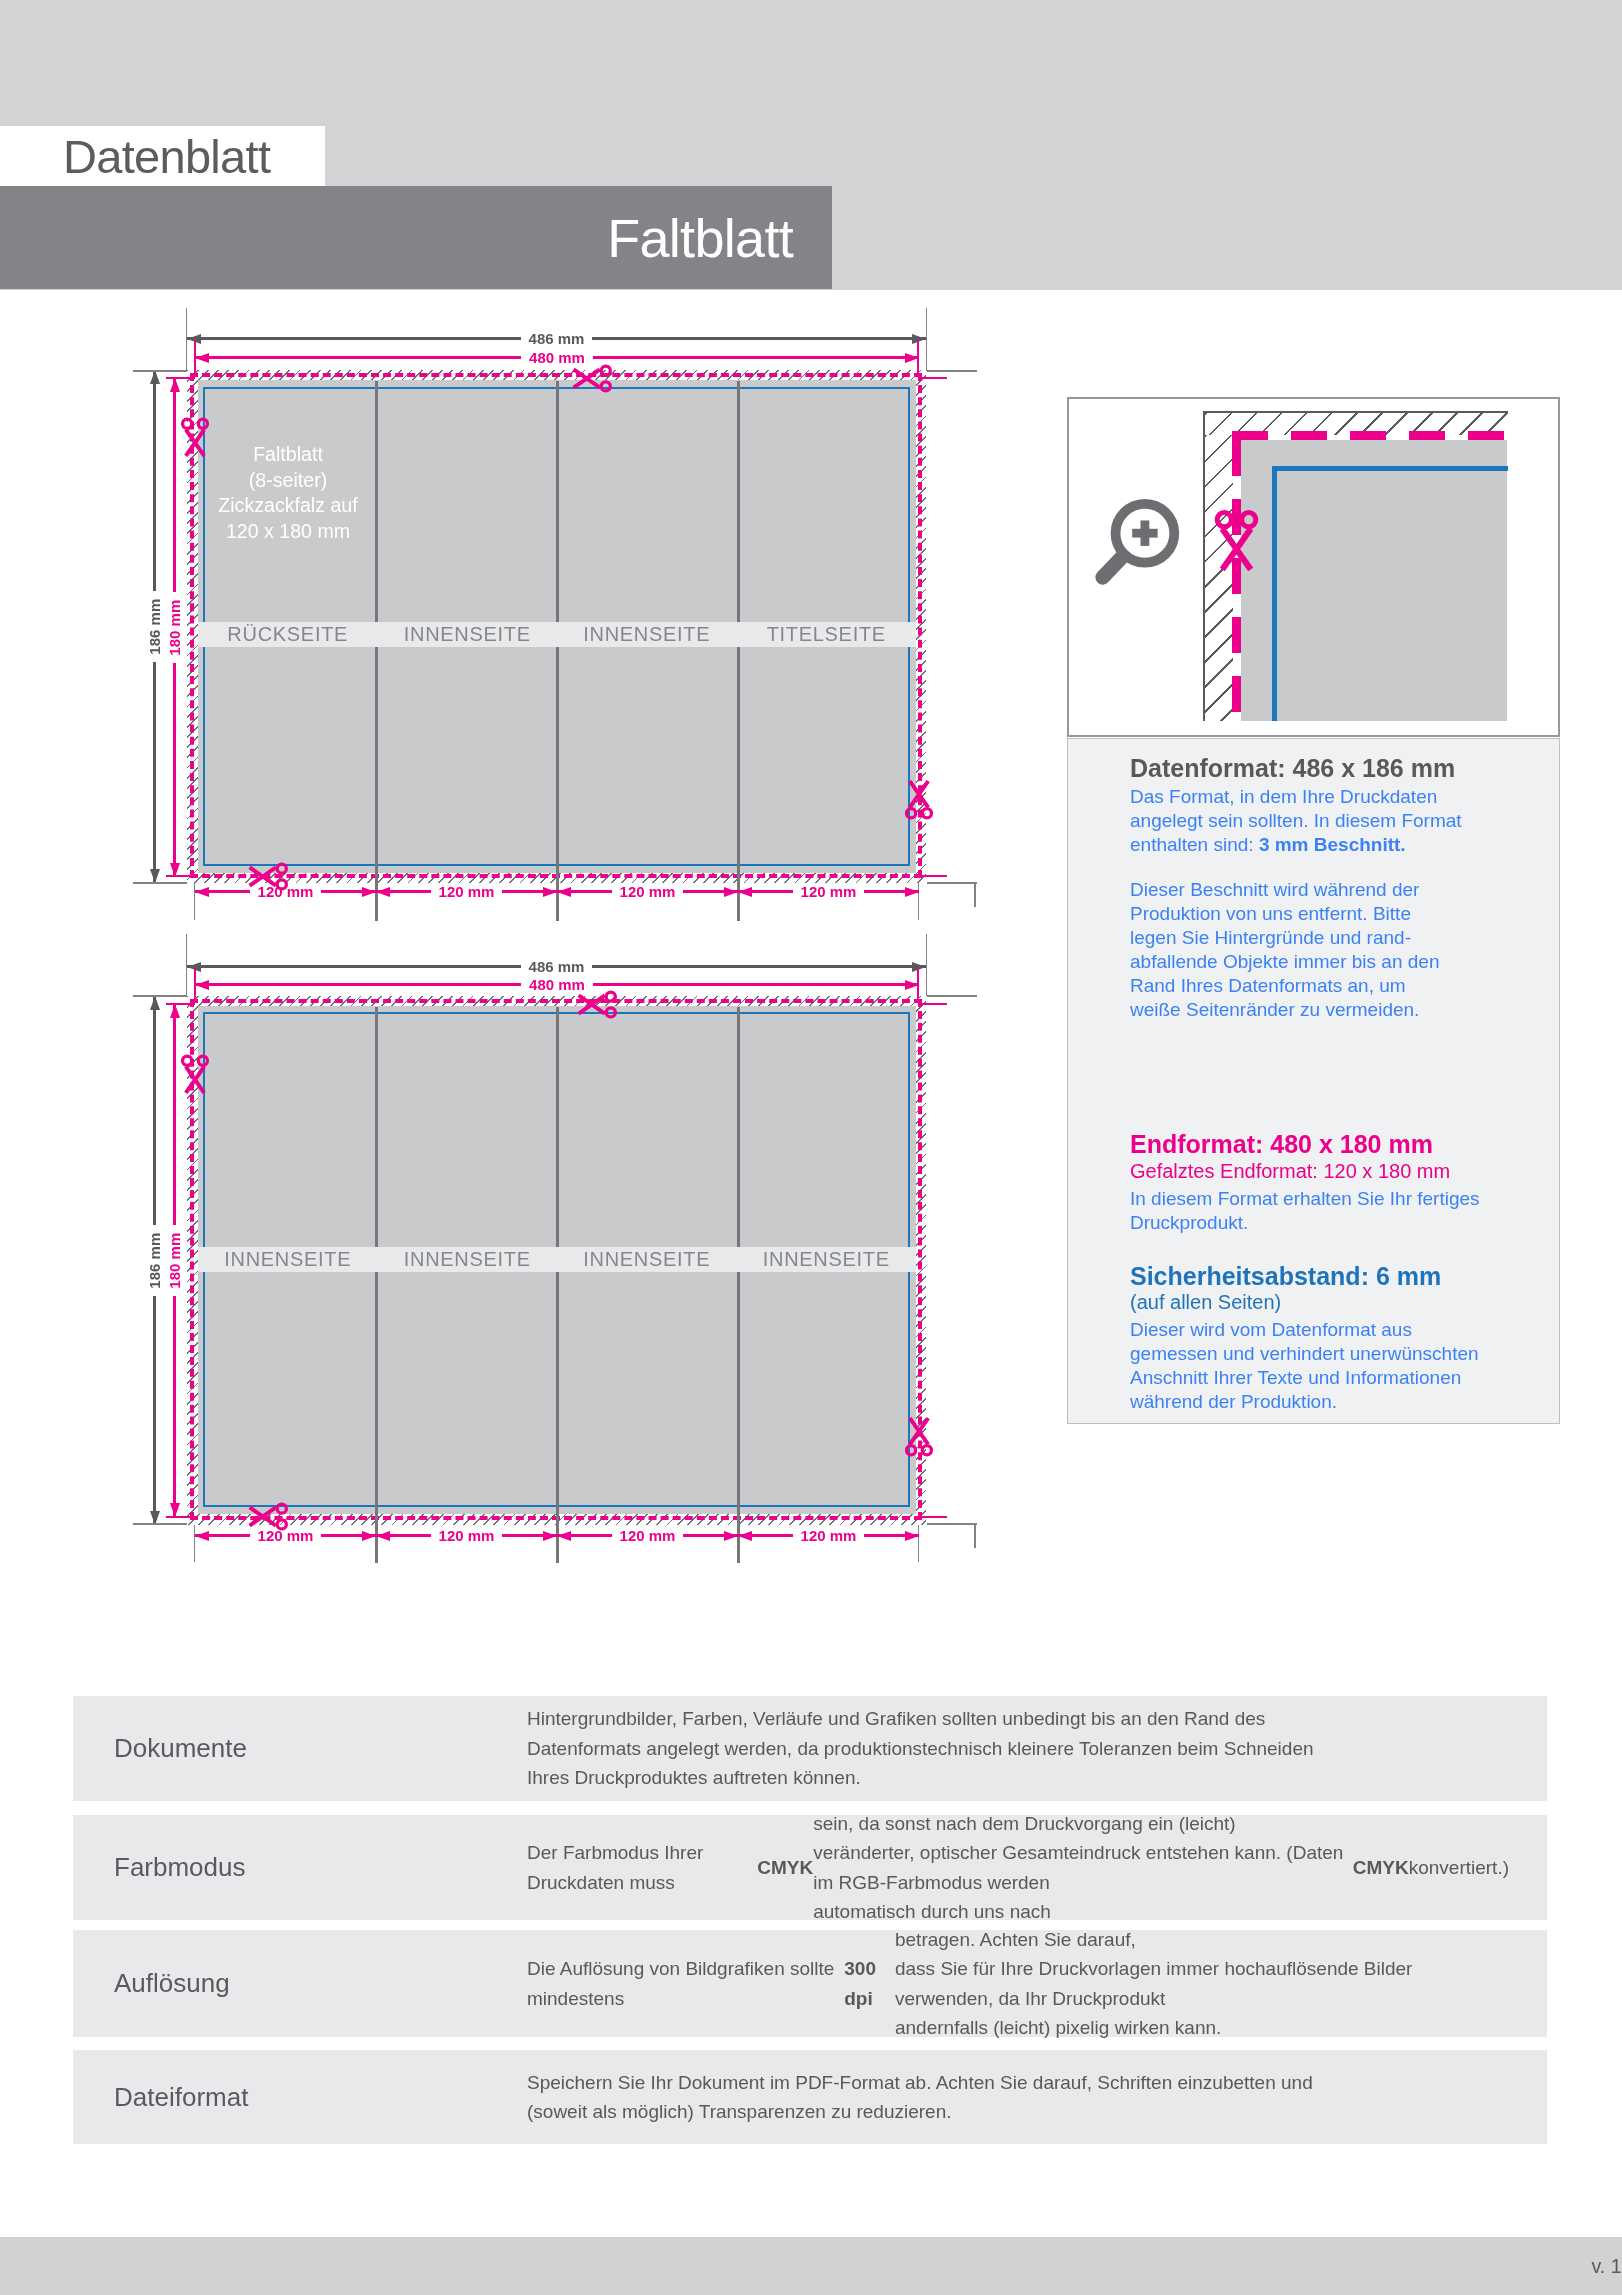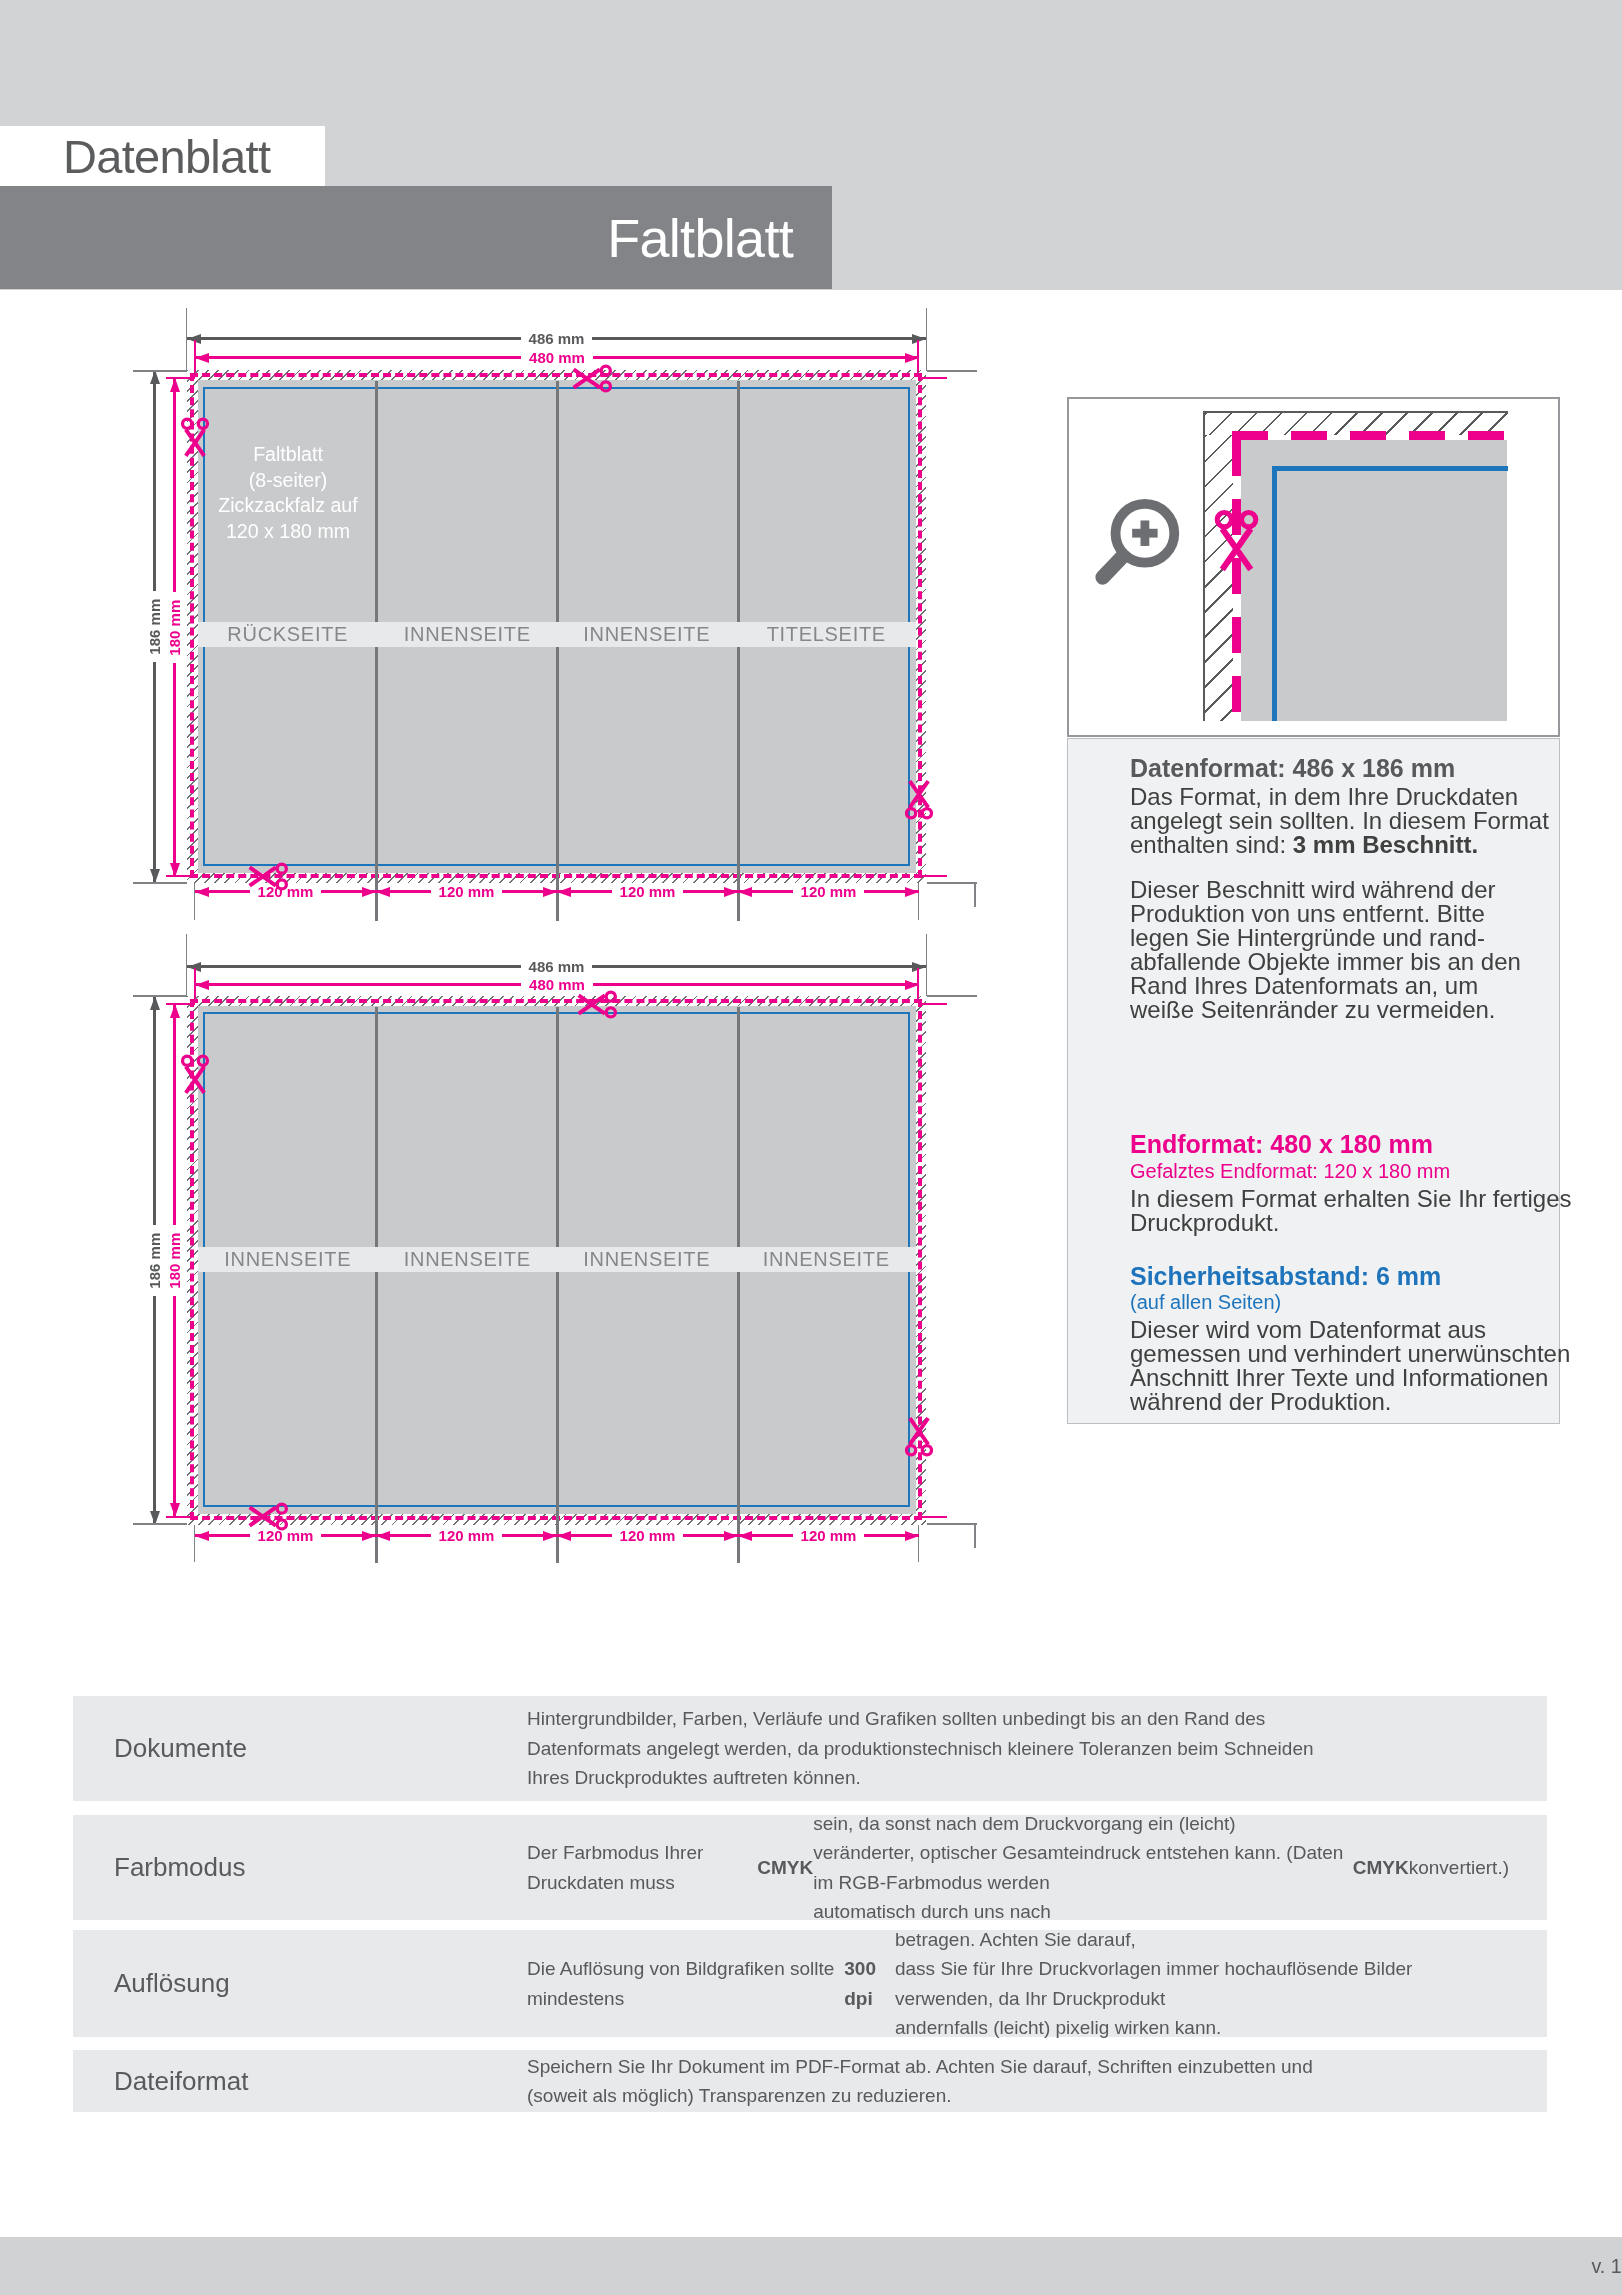--- a/index.html
+++ b/index.html
@@ -62,21 +62,21 @@
   .darkbar{background:#595a5c;}
 
   .infopanel{position:absolute;left:1067px;top:738px;width:493px;height:686px;background:#f0f1f2;
              border:1.3px solid #bcbec0;box-sizing:border-box;}
   .it{position:absolute;left:1130px;width:453px;white-space:pre-line;}
   .h1d{font-size:25px;font-weight:bold;color:#58595b;}
   .h1m{font-size:25px;font-weight:bold;color:#ec008c;}
   .h1b{font-size:25px;font-weight:bold;color:#1e74bc;}
   .subm{font-size:20px;color:#ec008c;}
   .subb{font-size:20px;color:#1e74bc;}
-  .body{font-size:24px;line-height:24px;color:#404040;}
+  .body{font-size:19px;line-height:24px;color:#3b82f6;}
 
   
   .tipsbanner{position:absolute;left:73px;top:1603px;width:1474px;height:74px;background:#838589;
               display:flex;align-items:center;}
   .tipsbanner span{padding-left:41px;font-size:30px;color:#ffffff;}
   .tiprow{position:absolute;left:73px;width:1474px;background:#e8e9ea;}
   .tiprow .lab{position:absolute;left:41px;top:0;bottom:0;display:flex;align-items:center;
                font-size:26px;color:#595a5d;}
   .tiprow .txt{position:absolute;left:454px;top:0;bottom:0;width:982px;display:flex;align-items:center;
                font-size:19px;line-height:29.4px;color:#58595b;white-space:pre-line;}
@@ -405,21 +405,21 @@
     <div class="txt"><span>Der Farbmodus Ihrer Druckdaten muss </span><b>CMYK</b><span> sein, da sonst nach dem Druckvorgang ein (leicht)
 veränderter, optischer Gesamteindruck entstehen kann. (Daten im RGB-Farbmodus werden
 automatisch durch uns nach </span><b>CMYK</b><span> konvertiert.)</span></div>
   </div>
   <div class="tiprow" style="top:1930px;height:107px;">
     <div class="lab">Auflösung</div>
     <div class="txt"><span>Die Auflösung von Bildgrafiken sollte mindestens </span><b>300 dpi</b><span> betragen. Achten Sie darauf,
 dass Sie für Ihre Druckvorlagen immer hochauflösende Bilder verwenden, da Ihr Druckprodukt
 andernfalls (leicht) pixelig wirken kann.</span></div>
   </div>
-  <div class="tiprow" style="top:2050px;height:62px;">
+  <div class="tiprow" style="top:2050px;height:94px;">
     <div class="lab">Dateiformat</div>
     <div class="txt"><span>Speichern Sie Ihr Dokument im PDF-Format ab. Achten Sie darauf, Schriften einzubetten und
 (soweit als möglich) Transparenzen zu reduzieren.</span></div>
   </div>
 
   <div class="footer">
     <span>v. 1.0</span>
   </div>
 
 </div>

